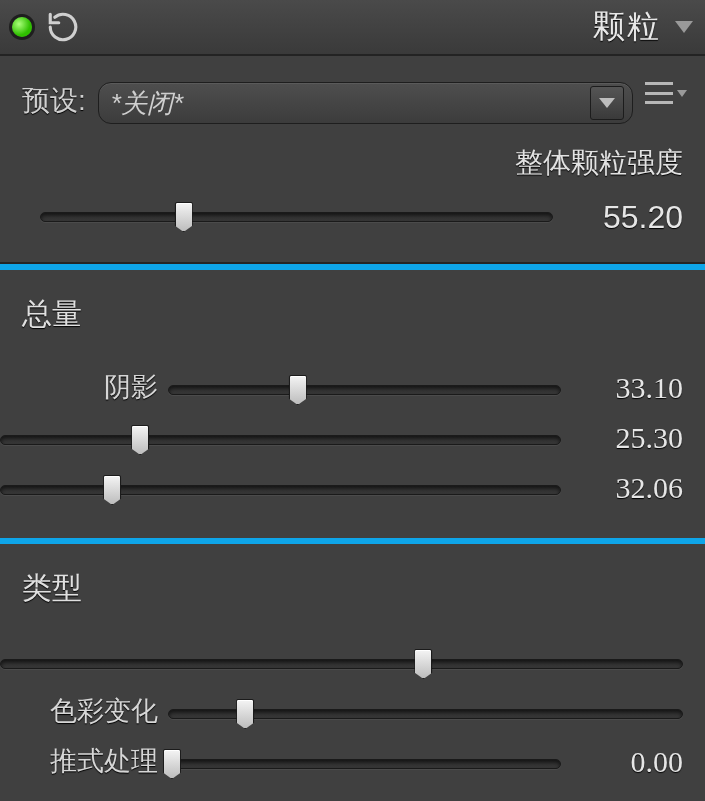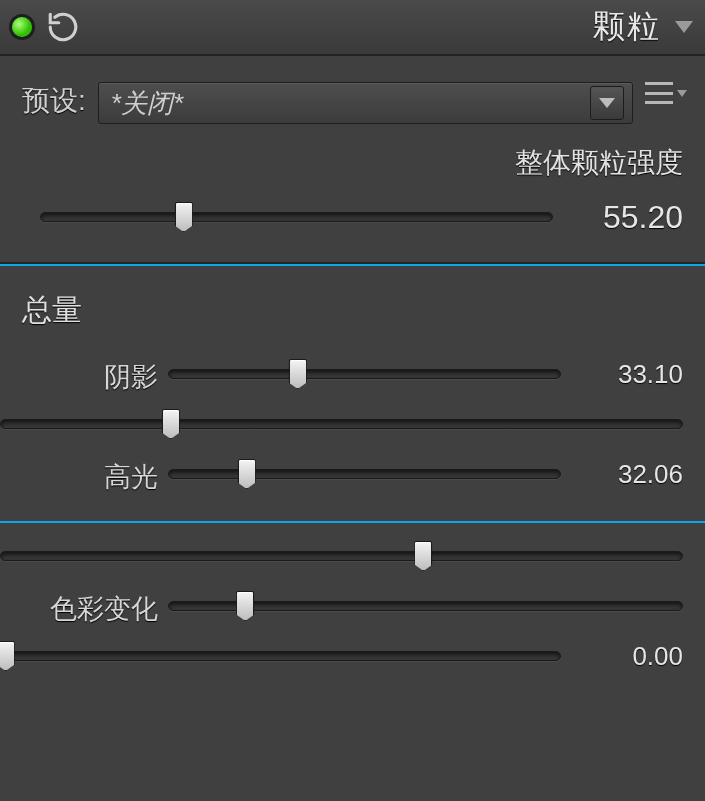--- a/index.html
+++ b/index.html
@@ -54,21 +54,21 @@
     align-items: flex-start;
     gap: 12px;
     padding: 26px 18px 6px 22px;
   }
   .preset-label { font-size: 28px; color: #d0d0d0; text-shadow: 0 1px 1px #000; }
   .preset-select {
     flex: 1;
     height: 42px;
     background: linear-gradient(#4e4e4e, #3c3c3c);
     border: 1px solid #1e1e1e;
-    border-radius: 3px;
+    border-radius: 13px;
     display: flex;
     align-items: center;
     padding: 0 8px 0 12px;
     box-shadow: inset 0 1px 0 rgba(255,255,255,0.08);
   }
   .preset-select-value {
     flex: 1;
     font-style: italic;
     font-size: 26px;
     color: #cfcfcf;
@@ -96,35 +96,36 @@
   .menu-wrap { display: flex; align-items: center; gap: 4px; }
   .menu-tri {
     width: 0; height: 0;
     border-left: 5px solid transparent;
     border-right: 5px solid transparent;
     border-top: 7px solid #9a9a9a;
   }
 
   
   .section {
-    border-top: 2px solid #0ea5e9;
-    padding: 14px 0 16px 0;
+    border-top: 6px solid #0ea5e9;
+    padding: 14px 0 29px 0;
+    font-family: Liberation Serif, serif;
   }
   .section:first-of-type { border-top: none; }
   .section-title {
     font-size: 30px;
     color: #e0e0e0;
     padding: 10px 22px 24px 22px;
     text-shadow: 0 1px 1px #000;
   }
 
   
   .slider-row {
     display: flex;
-    align-items: flex-start;
+    align-items: flex-end;
     padding: 4px 22px 4px 0;
     height: 50px;
   }
   .slider-label {
     width: 168px;
     text-align: right;
     font-size: 27px;
     color: #d6d6d6;
     padding-right: 10px;
     text-shadow: 0 1px 1px #000;
@@ -153,21 +154,21 @@
     background: linear-gradient(#f4f4f4, #bdbdbd);
     border: 1px solid #1b1b1b;
     border-radius: 2px;
     box-shadow: 0 1px 2px rgba(0,0,0,0.7), inset 0 1px 0 #fff;
     
     clip-path: polygon(0 0, 100% 0, 100% 78%, 50% 100%, 0 78%);
   }
   .slider-value {
     width: 122px;
     text-align: right;
-    font-size: 26px;
+    font-size: 30px;
     color: #e6e6e6;
     padding-left: 12px;
     font-variant-numeric: tabular-nums;
     text-shadow: 0 1px 1px #000;
   }
 
   
   .overall-block { padding: 14px 22px 0 22px; }
   .overall-label {
     font-size: 28px;
@@ -247,50 +248,52 @@
         <div class="slider-thumb" style="left:33%"></div>
       </div>
       <div class="slider-value">33.10</div>
     </div>
 
     <div class="slider-row">
       <div class="slider-track-wrap">
         <div class="slider-track"></div>
         <div class="slider-thumb" style="left:25%"></div>
       </div>
-    </div>
-
-    <div class="slider-row">
-      <div class="slider-label">高光</div>
+      <div class="slider-value">25.30</div>
+    </div>
+
+    <div class="slider-row">
       <div class="slider-track-wrap">
         <div class="slider-track"></div>
         <div class="slider-thumb" style="left:20%"></div>
       </div>
       <div class="slider-value">32.06</div>
     </div>
   </div>
 
   <div class="section">
+    <div class="section-title">类型</div>
 
     <div class="slider-row">
       <div class="slider-track-wrap">
         <div class="slider-track"></div>
         <div class="slider-thumb" style="left:62%"></div>
       </div>
     </div>
 
     <div class="slider-row">
       <div class="slider-label">色彩变化</div>
       <div class="slider-track-wrap">
         <div class="slider-track"></div>
         <div class="slider-thumb" style="left:15%"></div>
       </div>
     </div>
 
     <div class="slider-row">
+      <div class="slider-label">推式处理</div>
       <div class="slider-track-wrap">
         <div class="slider-track"></div>
         <div class="slider-thumb" style="left:1%"></div>
       </div>
       <div class="slider-value">0.00</div>
     </div>
   </div>
 
 </div>
 

